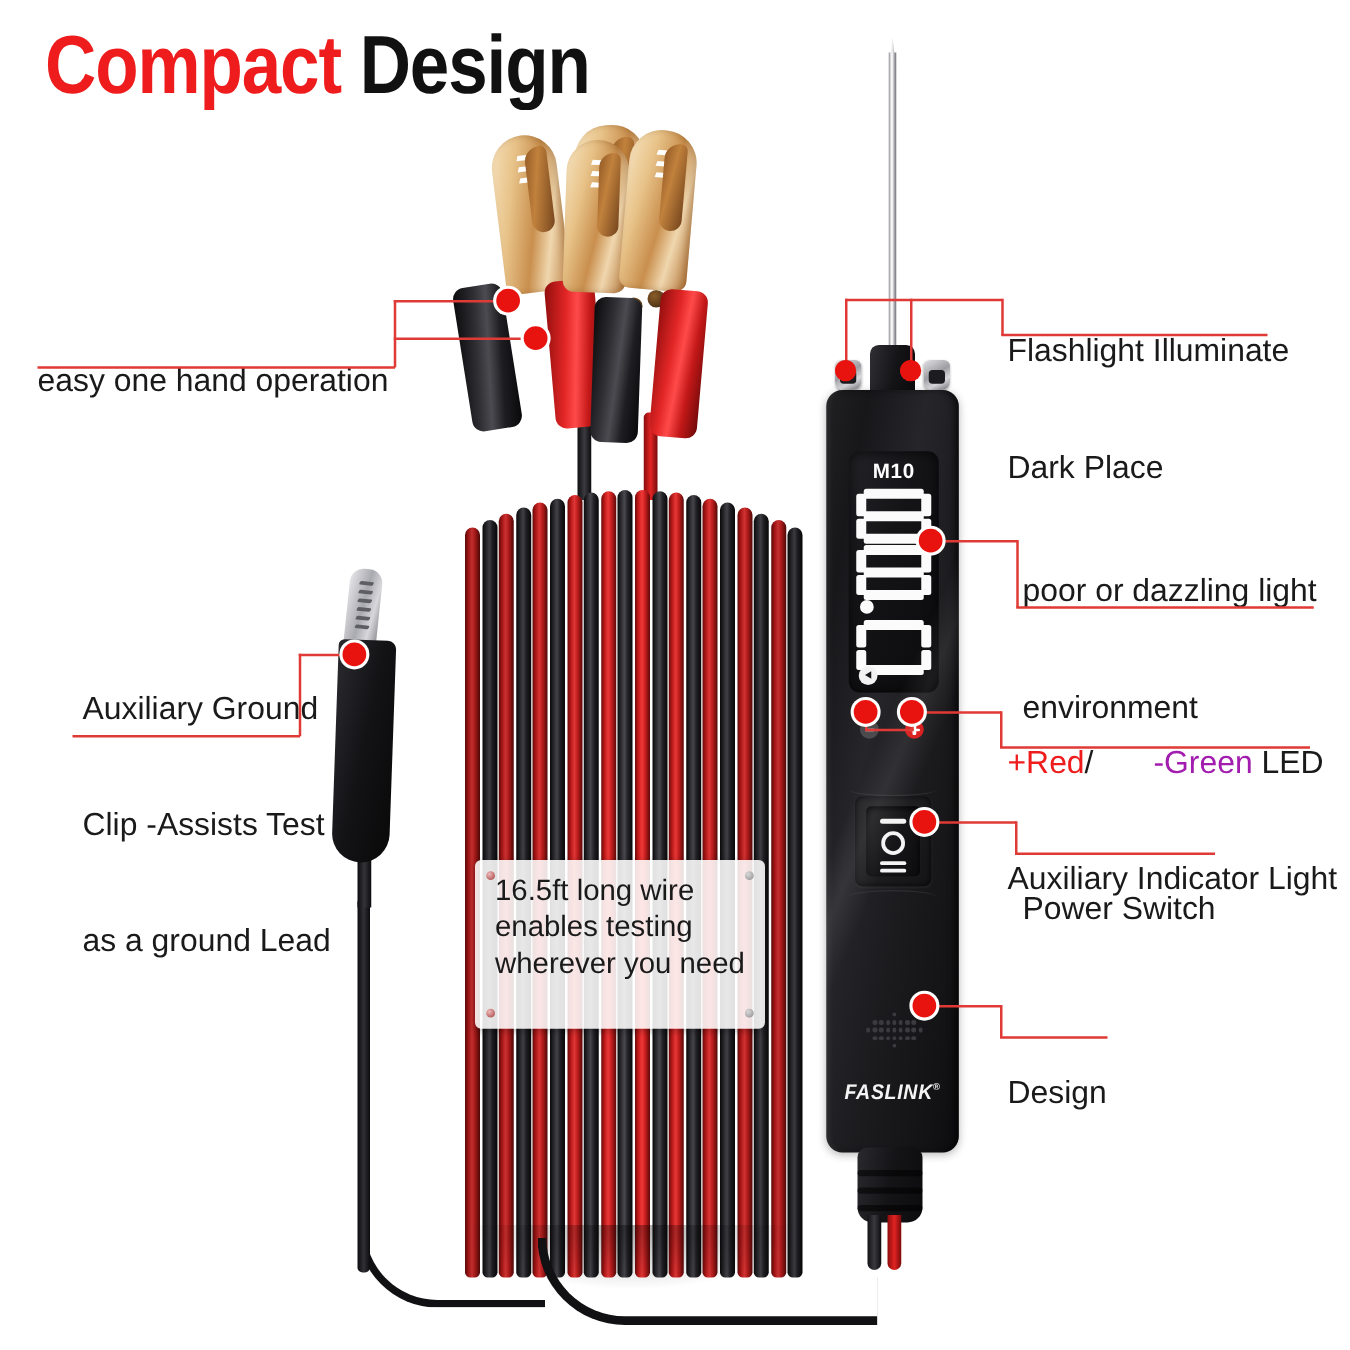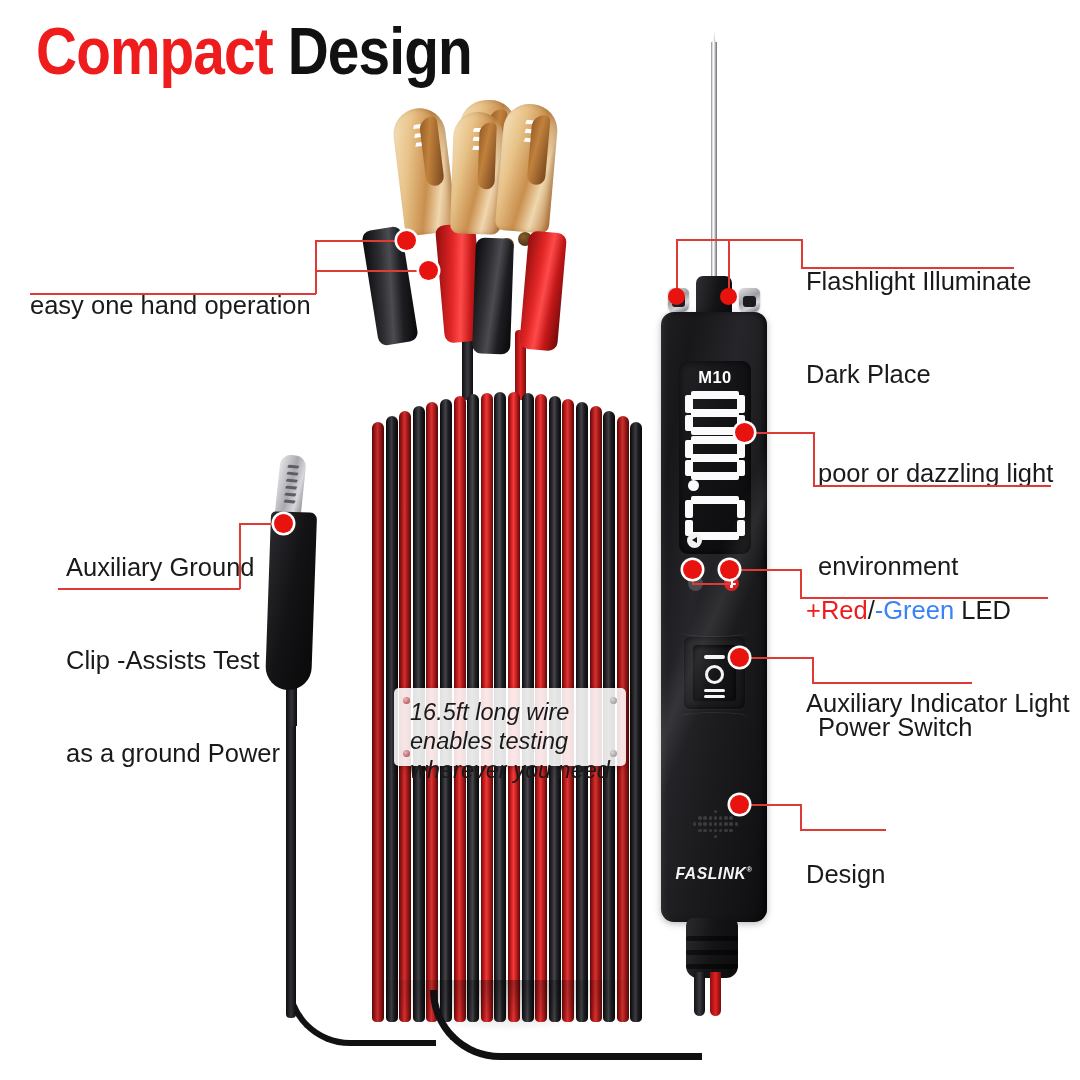--- a/index.html
+++ b/index.html
@@ -148,23 +148,23 @@
       transform:rotate(2deg);}
   #auxBootTail{position:absolute;left:286px;top:678px;width:11px;height:48px;
       background:linear-gradient(90deg,#0e0e11,#333338,#0c0c0f);}
   #auxWire{position:absolute;left:286px;top:718px;width:10px;height:300px;
       background:linear-gradient(90deg,#0d0d10,#303035,#0b0b0e);border-radius:4px;}
   #auxWireCurve{position:absolute;left:286px;top:960px;width:150px;height:86px;
       border:6px solid #111114;border-top:none;border-right:none;
       border-radius:0 0 0 64px;box-sizing:border-box;}
 
   
-  #plaque{position:absolute;left:394px;top:688px;width:232px;height:78px;
+  #plaque{position:absolute;left:380px;top:688px;width:232px;height:135px;
       border-radius:5px;background:rgba(255,255,255,.88);
-      box-shadow:0 2px 6px rgba(0,0,0,.25);font-style:italic;}
+      box-shadow:0 2px 6px rgba(0,0,0,.25);}
   #plaqueText{position:absolute;left:16px;top:10px;width:210px;
       font-size:23.5px;line-height:29px;color:#1a1a1a;}
   .screw{position:absolute;width:7px;height:7px;border-radius:50%;
       background:radial-gradient(circle at 35% 33%,#f0b8b8,#a04040);}
   .screwG{background:radial-gradient(circle at 35% 33%,#d8d8d8,#8d8d8d);}
 </style>
 </head>
 <body>
 
 <div id="stage">
@@ -359,21 +359,21 @@
   <div class="ln lnH" style="left:30px;top:293px;width:286px;"></div>
   <div class="ln lnV" style="left:315px;top:240px;height:54px;"></div>
   <div class="ln lnH" style="left:315px;top:240px;width:90px;"></div>
   <div class="ln lnH" style="left:315px;top:270px;width:112px;"></div>
   <div class="dot" style="left:397px;top:231px;"></div>
   <div class="dot" style="left:419px;top:261px;"></div>
 
   <div class="calloutText" style="left:66px;top:490px;">
     <div>Auxiliary Ground</div>
     <div>Clip -Assists Test</div>
-    <div>as a ground Power</div>
+    <div>as a ground Lead</div>
   </div>
   <div class="ln lnH" style="left:58px;top:588px;width:182px;"></div>
   <div class="ln lnV" style="left:239px;top:523px;height:66px;"></div>
   <div class="ln lnH" style="left:239px;top:523px;width:44px;"></div>
   <div class="dot" style="left:274px;top:514px;"></div>
 
   <div class="calloutText" style="left:806px;top:204px;">
     <div>Flashlight Illuminate</div>
     <div>Dark Place</div>
   </div>
@@ -388,21 +388,21 @@
   <div class="calloutText" style="left:818px;top:396px;">
     <div>poor or dazzling light</div>
     <div>environment</div>
   </div>
   <div class="ln lnH" style="left:813px;top:485px;width:238px;"></div>
   <div class="ln lnV" style="left:813px;top:432px;height:54px;"></div>
   <div class="ln lnH" style="left:748px;top:432px;width:66px;"></div>
   <div class="dot" style="left:735px;top:423px;"></div>
 
   <div class="calloutText" style="left:806px;top:533px;">
-    <div><span style="color:#ee1c1c;">+Red</span><span>/</span><span style="color:#3b82f6;">-Green</span><span> LED</span></div>
+    <div><span style="color:#ee1c1c;">+Red</span><span>/</span><span style="color:#a21caf;margin-left:48px;">-Green</span><span> LED</span></div>
     <div>Auxiliary Indicator Light</div>
   </div>
   <div class="ln lnH" style="left:800px;top:597px;width:248px;"></div>
   <div class="ln lnV" style="left:800px;top:569px;height:29px;"></div>
   <div class="ln lnH" style="left:729px;top:569px;width:72px;"></div>
   <div class="ln lnV" style="left:729px;top:569px;height:15px;"></div>
   <div class="ln lnH" style="left:692px;top:583px;width:39px;"></div>
   <div class="ln lnV" style="left:692px;top:569px;height:15px;"></div>
   <div class="dot" style="left:683px;top:560px;"></div>
   <div class="dot" style="left:720px;top:560px;"></div>

